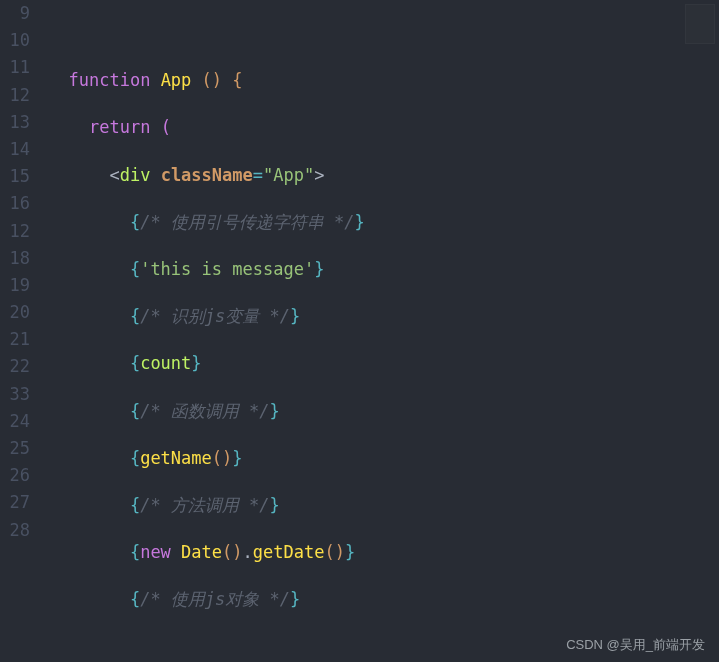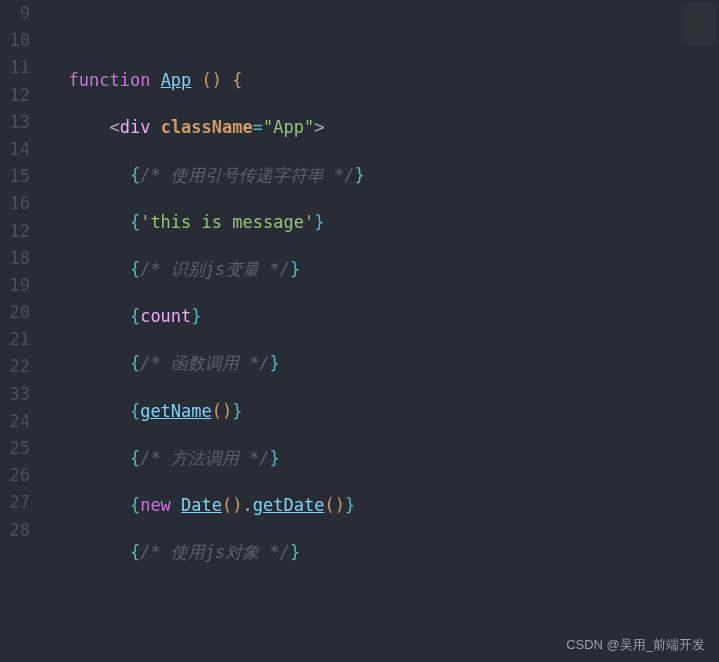--- a/index.html
+++ b/index.html
@@ -51,22 +51,22 @@
     .watermark {
       position: absolute;
       bottom: 8px;
       right: 14px;
       color: #9aa0a6;
       font-size: 13px;
       font-family: -apple-system, sans-serif;
     }
     
     .kw { color: #c678dd; }       
-    .fn { color: #7dd3fc; text-decoration: underline; }       
-    .param { color: #f0abfc; }    
+    .fn { color: #fde047; }       
+    .param { color: #bef264; }    
     .attr { color: #d19a66; font-weight: bold; }     
     .str { color: #98c379; }      
     .com { color: #5c6370; font-style: italic; margin-top: 15px; } 
     .punc { color: #abb2bf; }     
     .brace-y { color: #d19a66; }  
     .brace-p { color: #c678dd; }  
     .brace-b { color: #56b6c2; }
     .op { color: #56b6c2; }
     .txt { color: #abb2bf; }
   </style>
@@ -93,20 +93,21 @@
     <div class="ln">24</div>
     <div class="ln">25</div>
     <div class="ln">26</div>
     <div class="ln">27</div>
     <div class="ln">28</div>
   </div>
 
   <div class="code">
 <div class="line"></div>
 <div class="line">  <span class="kw">function</span> <span class="fn">App</span> <span class="brace-y">()</span> <span class="brace-y">{</span></div>
+<div class="line">    <span class="kw">return</span> <span class="brace-p">(</span></div>
 <div class="line">      <span class="punc">&lt;</span><span class="param">div</span> <span class="attr">className</span><span class="op">=</span><span class="str">"App"</span><span class="punc">&gt;</span></div>
 <div class="line">        <span class="brace-b">{</span><span class="com">/* 使用引号传递字符串 */</span><span class="brace-b">}</span></div>
 <div class="line">        <span class="brace-b">{</span><span class="str">'this is message'</span><span class="brace-b">}</span></div>
 <div class="line">        <span class="brace-b">{</span><span class="com">/* 识别js变量 */</span><span class="brace-b">}</span></div>
 <div class="line">        <span class="brace-b">{</span><span class="param">count</span><span class="brace-b">}</span></div>
 <div class="line">        <span class="brace-b">{</span><span class="com">/* 函数调用 */</span><span class="brace-b">}</span></div>
 <div class="line">        <span class="brace-b">{</span><span class="fn">getName</span><span class="brace-y">()</span><span class="brace-b">}</span></div>
 <div class="line">        <span class="brace-b">{</span><span class="com">/* 方法调用 */</span><span class="brace-b">}</span></div>
 <div class="line">        <span class="brace-b">{</span><span class="kw">new</span> <span class="fn">Date</span><span class="brace-y">()</span><span class="punc">.</span><span class="fn">getDate</span><span class="brace-y">()</span><span class="brace-b">}</span></div>
 <div class="line">        <span class="brace-b">{</span><span class="com">/* 使用js对象 */</span><span class="brace-b">}</span></div>

